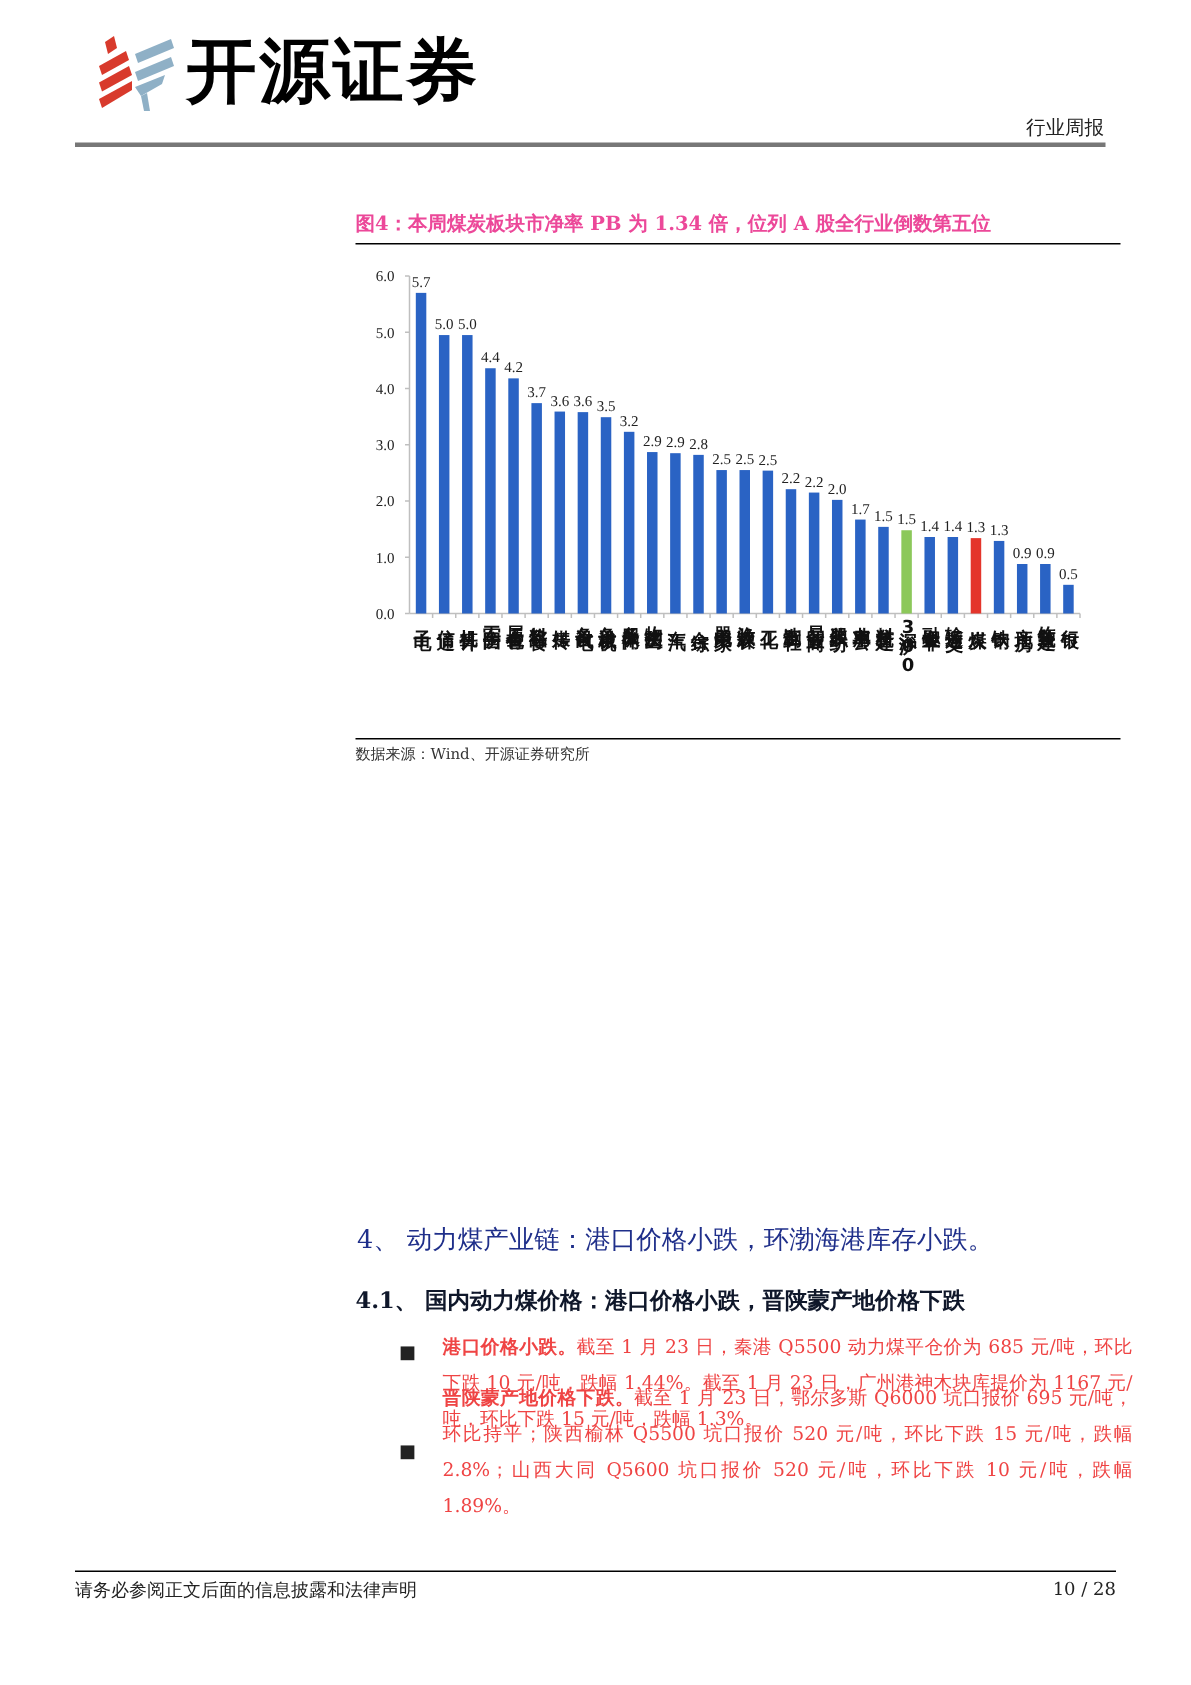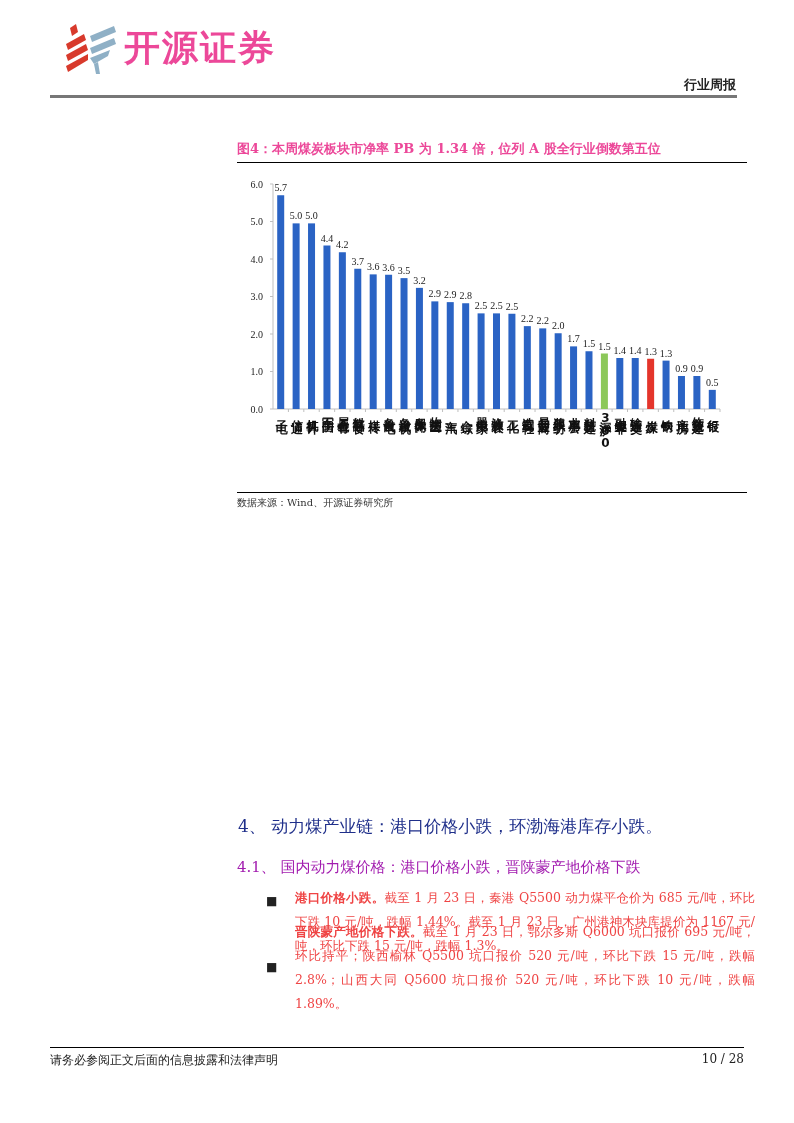--- a/index.html
+++ b/index.html
@@ -2,36 +2,36 @@
 <html><head>
 <meta charset="utf-8">
 <style>
   html, body { margin:0; padding:0; background:#fff; }
   body { width:794px; height:1123px; position:relative; overflow:hidden;
          font-family:"DejaVu Serif","Liberation Serif",serif; color:#222; }
   .abs { position:absolute; }
   
   .logo { left:62px; top:22px; width:60px; height:52px; }
   .brand { left:124px; top:22px; font-family:"DejaVu Sans","Liberation Sans",sans-serif;
-           font-weight:bold; font-size:36px; letter-spacing:2px; color:#ec4899; line-height:52px;text-align:right; }
-  .doc-type { right:58px; top:76px; font-size:13px; font-weight:bold; color:#222; }
+           font-weight:bold; font-size:47px; letter-spacing:2px; color:#000000; line-height:52px;text-align:right; }
+  .doc-type { right:58px; top:76px; font-size:13px; font-weight:normal; color:#222; }
   .hdr-rule { left:50px; width:687px; top:95px; height:3px; background:#777; }
   
   .fig-title { left:237px; top:140px; font-size:13px; font-weight:bold; color:#ec4899; }
   .fig-rule { left:237px; width:510px; top:162px; height:1px; background:#000; }
   
   .chart { left:230px; top:170px; width:530px; height:320px; }
   .xcat { position:absolute; top:412px; width:14px; font-family:"DejaVu Sans","Liberation Sans",sans-serif;
           font-size:12px; font-weight:bold; line-height:12.5px; color:#111; text-align:center;
           writing-mode:vertical-rl; text-orientation:upright; letter-spacing:-1.5px; }
   .src-rule { left:237px; width:510px; top:492px; height:1px; background:#000; }
   .source { left:237px; top:480px; font-size:10px; color:#333;margin-top:16px; }
   
   .h1 { left:238px; top:815px; font-size:17px; font-weight:normal; color:#1f2f8a; }
-  .h2 { left:237px; top:858px; font-size:15px; font-weight:normal; color:#a21caf; }
+  .h2 { left:237px; top:858px; font-size:15px; font-weight:bold; color:#0f172a; }
   .bullet { left:266px; font-size:12px; }
   .para { left:295px; width:460px; font-size:12.5px; line-height:24px; color:#ef4444; text-align:justify; }
   .para b { font-weight:bold; }
   .ftr-rule { left:50px; width:694px; top:1047px; height:1px; background:#000; }
   .ftr-left { left:50px; top:1052px; font-size:12px; color:#222; }
   .ftr-right { right:50px; top:1052px; font-size:12px; color:#222; }
 </style>
 </head>
 <body>
 

